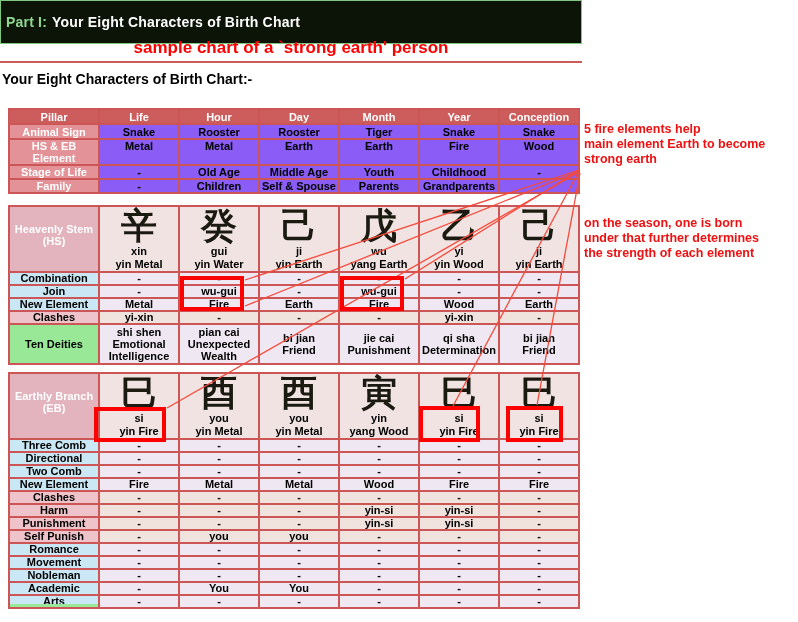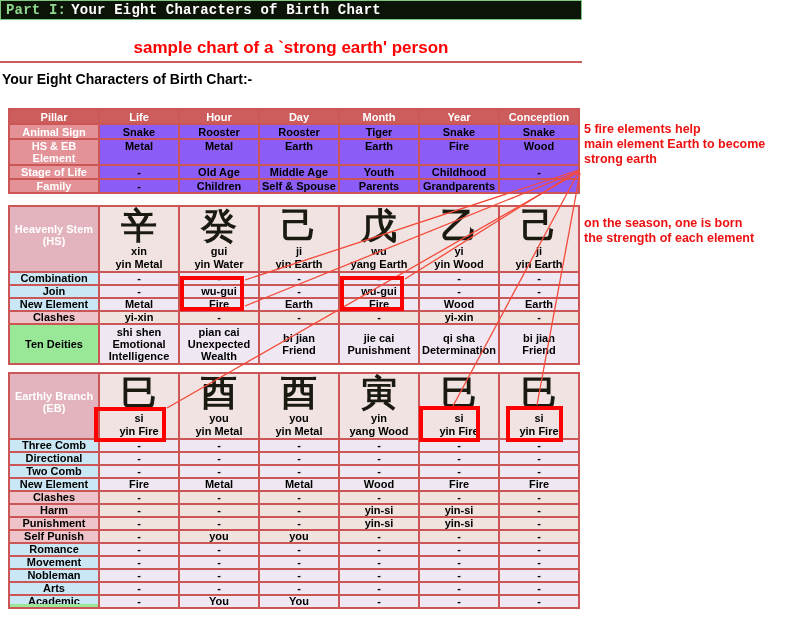--- a/index.html
+++ b/index.html
@@ -4,24 +4,24 @@
 <style>
   * { margin:0; padding:0; box-sizing:border-box; }
   html,body { background:#ffffff; }
   .page {
     position:relative; width:798px; height:622px; overflow:hidden;
     font-family:"Liberation Sans", sans-serif; font-weight:bold; color:#000;
     background:#ffffff;
   }
   
   .topbar {
-    position:absolute; left:0; top:8; width:582px; height:20px;
+    position:absolute; left:0; top:8; width:582px; height:44px;
     background:#0c1407; border:1px solid #7ec77e;
     display:flex; align-items:center; padding-left:5px;
-    font-size:14px; letter-spacing:0.2px;font-family:Liberation Mono, monospace;
+    font-size:14px; letter-spacing:0.2px;
   }
   .topbar .part { color:#90d890; margin-right:5px; }
   .topbar .bartitle { color:#ffffff; }
   .subtitle {
     position:absolute; left:0; top:38px; width:582px; text-align:center;
     color:#ff0000; font-size:17px;
   }
   .rule { position:absolute; left:0; top:61px; width:582px; height:2px; background:#cc5b5b; }
   .heading {
     position:absolute; left:2px; top:71px; font-size:14px; color:#000000;
@@ -389,49 +389,50 @@
     <tr class="small row-blue">
       <td class="rowlbl">Nobleman</td>
       <td class="cell">-</td>
       <td class="cell">-</td>
       <td class="cell">-</td>
       <td class="cell">-</td>
       <td class="cell">-</td>
       <td class="cell">-</td>
     </tr>
     <tr class="small row-blue">
-      <td class="rowlbl">Arts</td>
-      <td class="cell">-</td>
-      <td class="cell">-</td>
-      <td class="cell">-</td>
-      <td class="cell">-</td>
-      <td class="cell">-</td>
-      <td class="cell">-</td>
-    </tr>
-    <tr class="small row-blue">
       <td class="rowlbl">Academic</td>
       <td class="cell">-</td>
       <td class="cell">You</td>
       <td class="cell">You</td>
+      <td class="cell">-</td>
+      <td class="cell">-</td>
+      <td class="cell">-</td>
+    </tr>
+    <tr class="small row-blue">
+      <td class="rowlbl">Arts</td>
+      <td class="cell">-</td>
+      <td class="cell">-</td>
+      <td class="cell">-</td>
       <td class="cell">-</td>
       <td class="cell">-</td>
       <td class="cell">-</td>
     </tr>
   </tbody>
     </table>
 
   <div class="green-sliver"></div>
 
   <div class="note note1">
     <div>5 fire elements help</div>
     <div>main element Earth to become</div>
     <div>strong earth</div>
   </div>
   <div class="note note2">
     <div>on the season, one is born</div>
+    <div>under that further determines</div>
     <div>the strength of each element</div>
   </div>
 
   <svg class="lines-svg" viewBox="0 0 798 622" xmlns="http://www.w3.org/2000/svg">
     <g stroke="#f54a3a" stroke-width="1.3" fill="none">
       <line x1="579" y1="170" x2="245" y2="280"></line>
       <line x1="579" y1="171" x2="245" y2="306"></line>
       <line x1="579" y1="170" x2="405" y2="279"></line>
       <line x1="579" y1="172" x2="167" y2="408"></line>
       <line x1="578" y1="173" x2="453" y2="406"></line>

